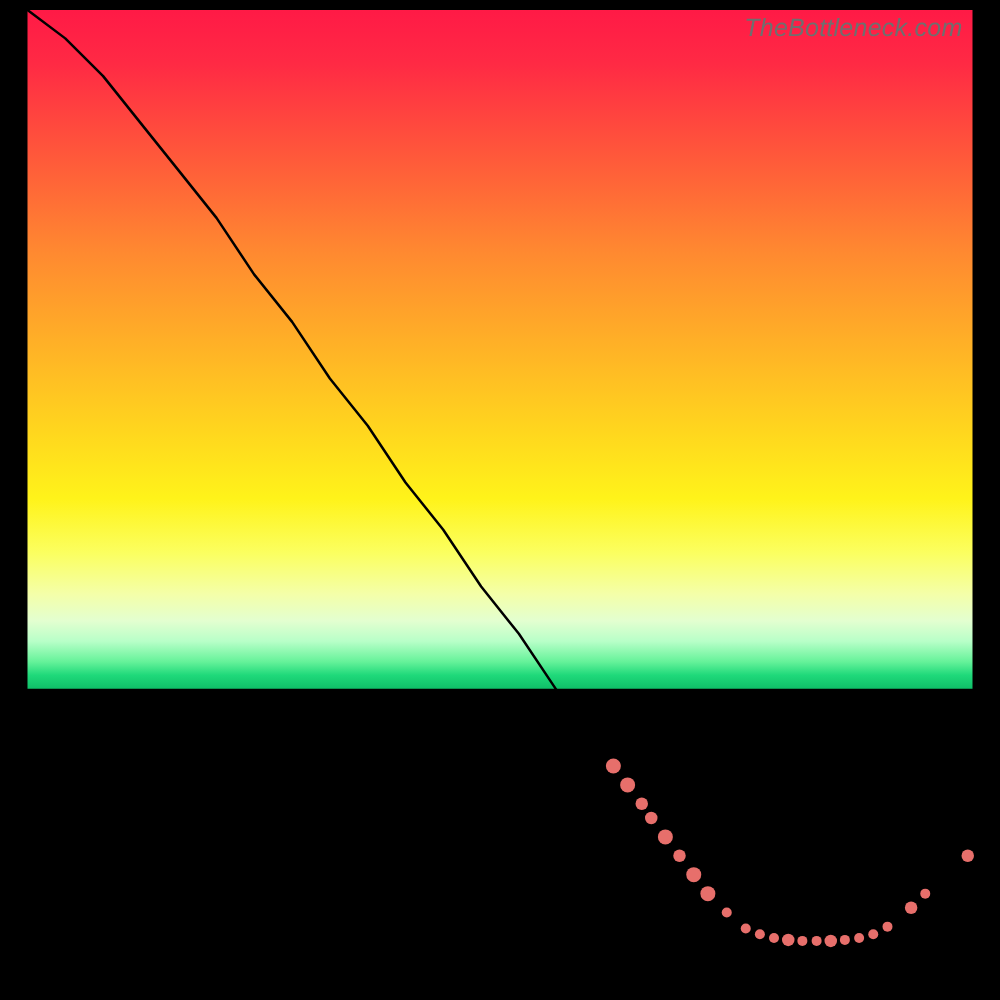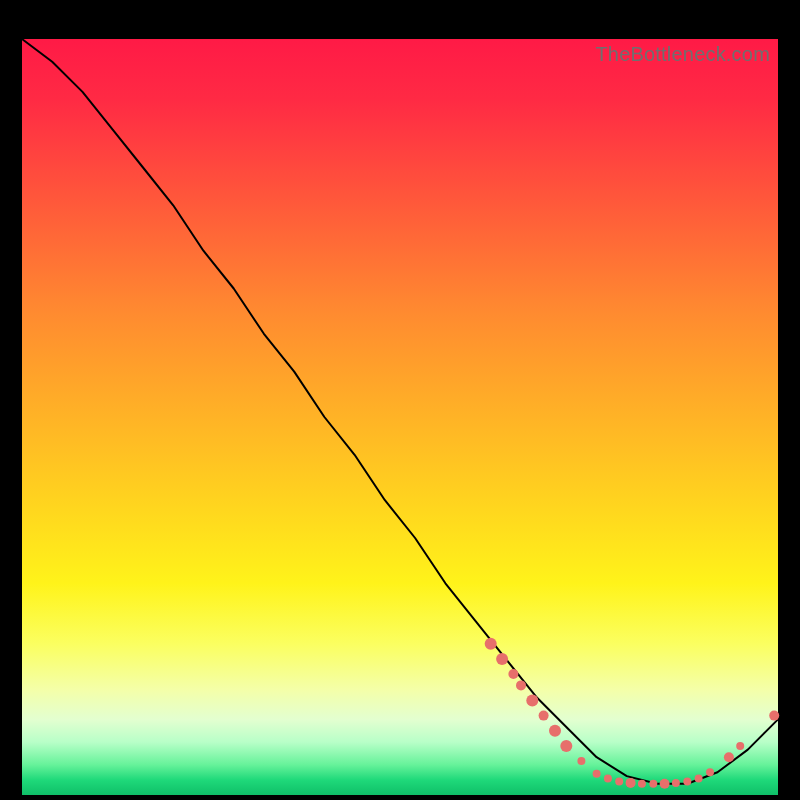--- a/index.html
+++ b/index.html
@@ -13,41 +13,42 @@
   }
   .stage {
     position: relative;
     width: 800px;
     height: 800px;
     background: #000;
   }
   .plot {
     position: absolute;
     left: 22px;
-    top: 39px;
+    top: 8px;
     width: 756px;
-    height: 756px;
+    height: 543px;
     
     background: linear-gradient(
       to bottom,
       #ff1a46 0%,
       #ff2a44 8%,
       #ff5a3a 22%,
       #ff8a30 36%,
       #ffb326 50%,
       #ffd61e 62%,
       #fff31a 72%,
       #fbff60 80%,
       #f4ffa8 86%,
       #e3ffd0 90%,
       #b8ffc8 93%,
       #66f29a 96%,
       #1fd97a 98%,
       #0fbf68 100%
     );
+    font-style: italic;
   }
   .watermark {
     position: absolute;
     top: 4px;
     right: 8px;
     color: #6f6f6f;
     font-size: 20px;
     font-weight: 500;
     letter-spacing: 0.2px;
     user-select: none;

